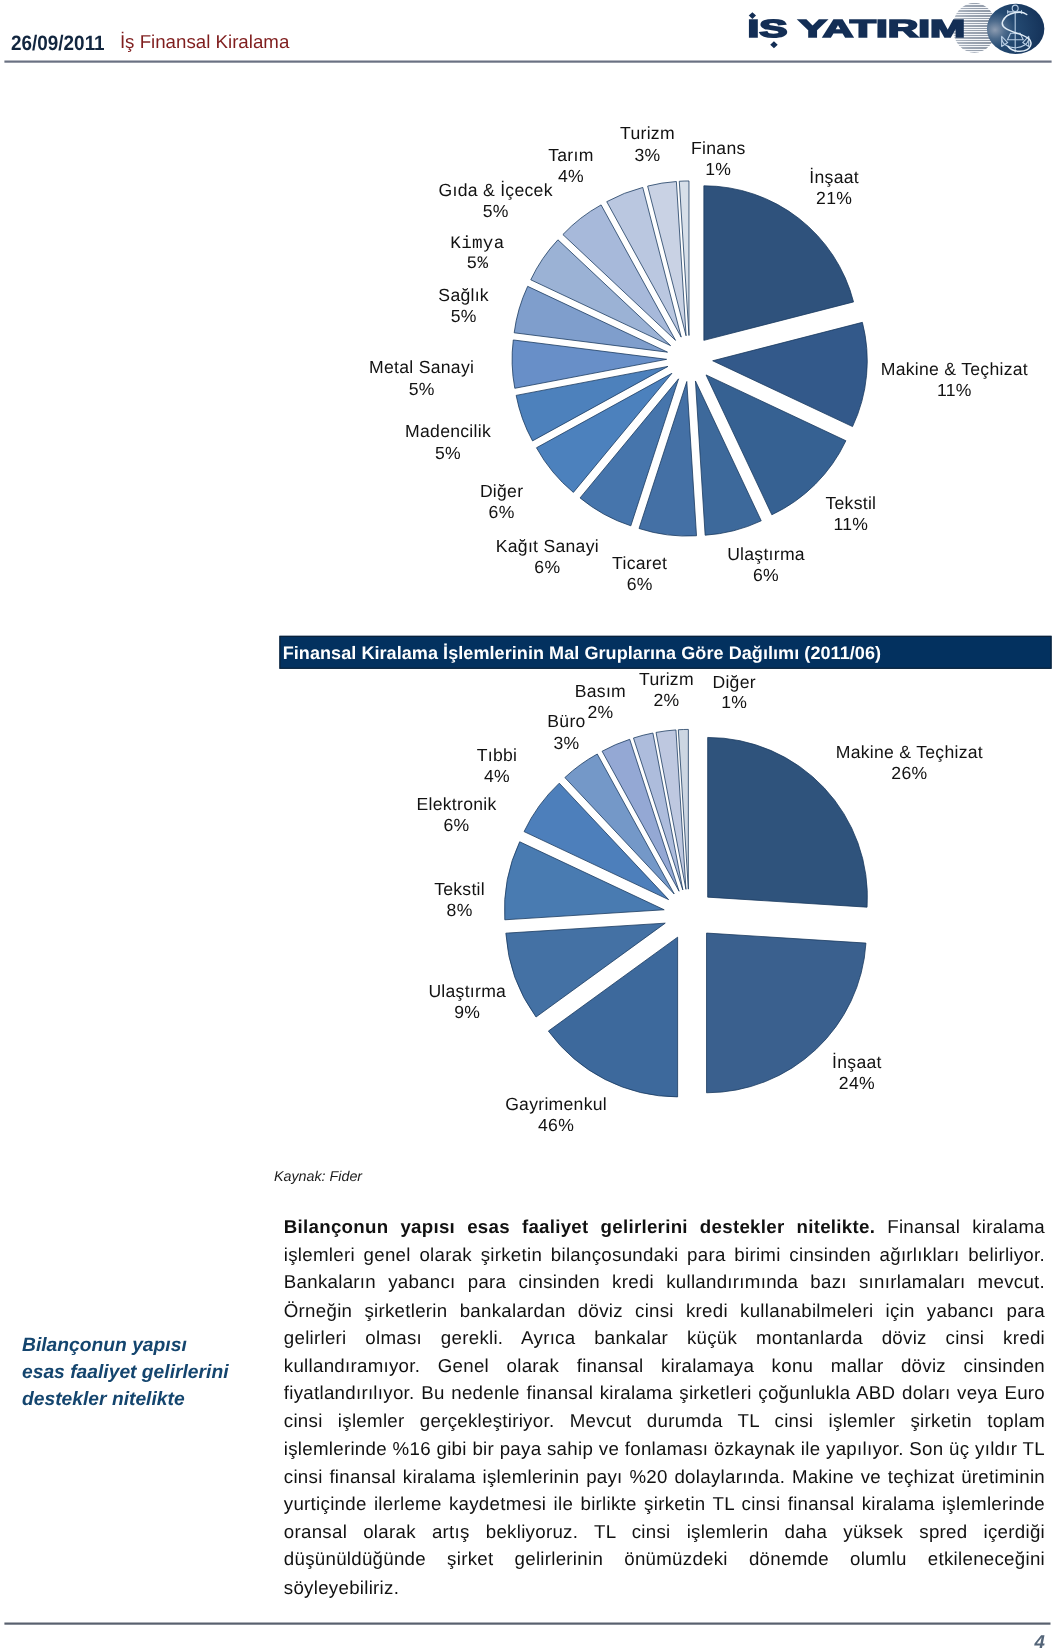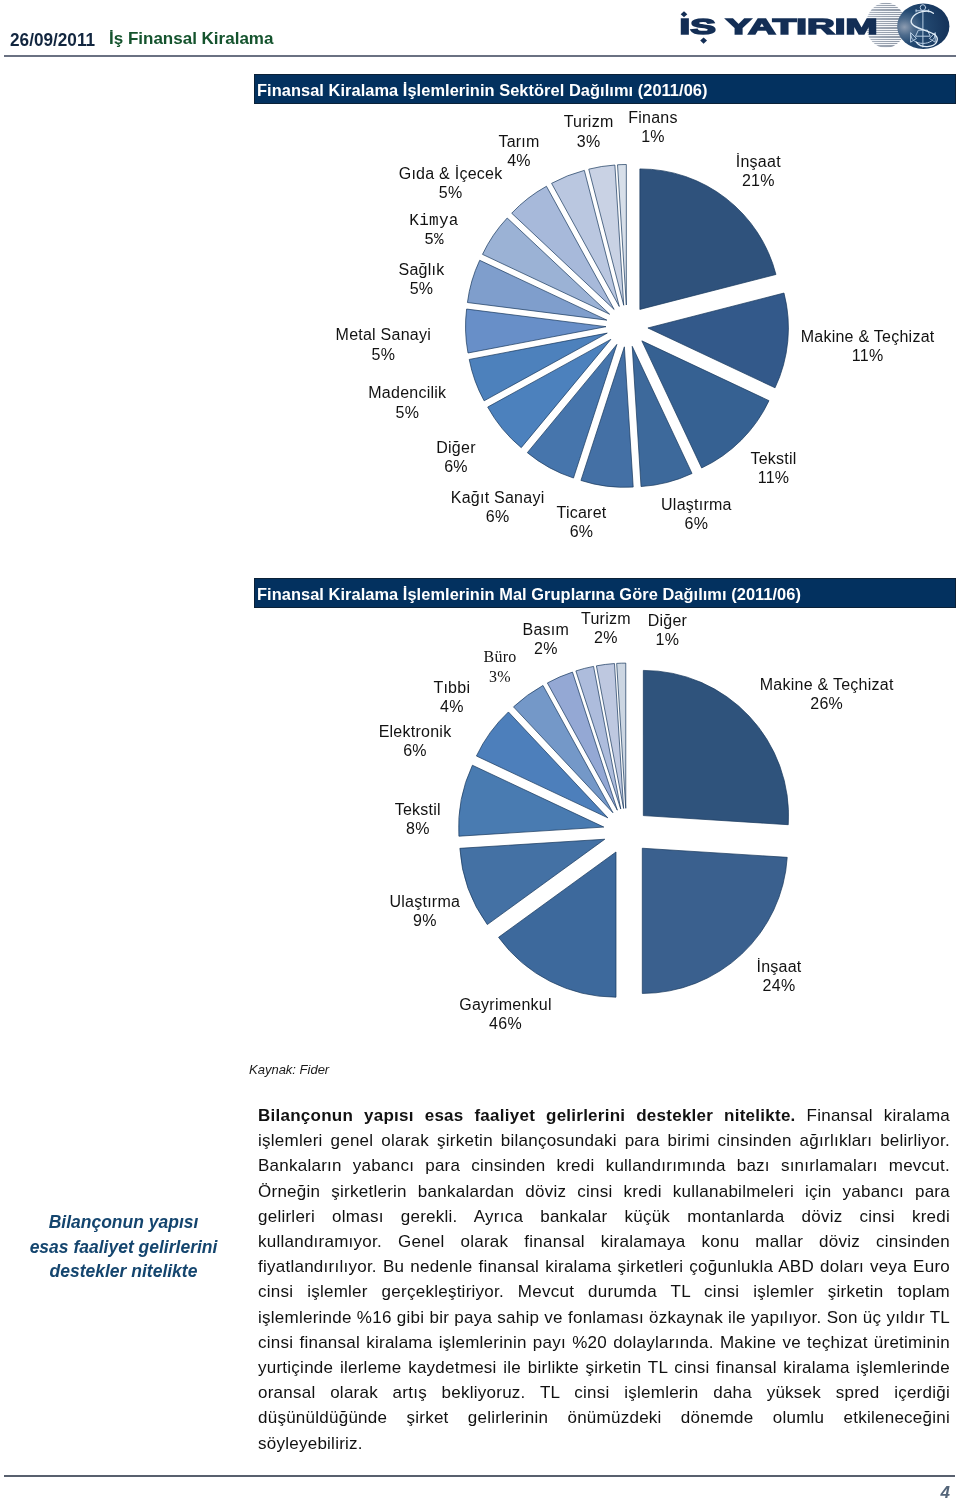--- a/index.html
+++ b/index.html
@@ -4,34 +4,34 @@
 <title>Report</title>
 <style>
   html,body{margin:0;padding:0;}
   body{width:960px;height:1499px;background:#ffffff;font-family:"Liberation Sans",sans-serif;position:relative;overflow:hidden;
        -webkit-font-smoothing:antialiased;}
   .page{position:absolute;left:0;top:0;width:960px;height:1499px;}
 
   
   .hdr-date{position:absolute;left:10px;top:29px;font-size:19px;font-weight:bold;color:#12263f;letter-spacing:0;
            transform-origin:0 0;transform:scaleX(0.905);}
-  .hdr-company{position:absolute;left:109px;top:29px;font-size:17px;font-weight:bold;color:#14532d;letter-spacing:0;}
+  .hdr-company{position:absolute;left:109px;top:29px;font-size:17px;font-weight:normal;color:#7f1d1d;letter-spacing:0;}
   .hdr-rule{position:absolute;left:4px;top:55px;width:952px;height:2.2px;background:#6a7182;}
   .logo{position:absolute;left:672px;top:2px;width:286px;height:54px;}
 
   
   .ctitle{position:absolute;background:#03315f;color:#ffffff;font-size:16.4px;font-weight:bold;
           box-sizing:border-box;padding:0 0 0 2px;letter-spacing:0.055px;line-height:30.5px;border:1px solid #0b2137;}
   .pielabel{position:absolute;font-size:16px;color:#121212;line-height:19.2px;white-space:nowrap;letter-spacing:0.25px;}
   .pielabel.c{text-align:center;}
 
   .source{position:absolute;left:249px;top:1062px;font-size:13px;font-style:italic;color:#1a1a1a;letter-spacing:0;}
 
   
-  .pull{position:absolute;left:20px;top:1210px;width:207px;text-align:center;font-size:17.5px;font-style:italic;
+  .pull{position:absolute;left:20px;top:1210px;width:207px;text-align:left;font-size:17.5px;font-style:italic;
         font-weight:bold;color:#14456e;line-height:24.7px;}
   .bodytext{position:absolute;left:258px;top:1103px;width:692px;font-size:17px;line-height:25.2px;color:#111111;
             text-align:justify;letter-spacing:0.25px;}
   .bodytext b{font-weight:bold;}
   .foot-rule{position:absolute;left:4px;top:1475px;width:951px;height:2.2px;background:#58606e;}
   .pageno{position:absolute;left:900px;top:1483px;width:50px;text-align:right;font-size:17px;font-weight:bold;
           font-style:italic;color:#546579;}
 </style>
 </head>
 <body>
@@ -103,21 +103,20 @@
           <path d="M36.2 10.8 C31.4 6.9 18.2 8.6 14.5 16.6 C11.4 23.2 21.8 25.9 28.4 28.2 C36.4 31.0 42.2 33.6 39.4 39.6 C36.8 45.3 23.8 46.0 19.3 39.9"></path>
         </g>
       </g>
 
       <text x="7.5" y="31.8" font-family="&quot;Liberation Sans&quot;,sans-serif" font-size="22.5" font-weight="bold" fill="#132e55" stroke="#132e55" stroke-width="1.5" paint-order="stroke" textLength="198" lengthAdjust="spacingAndGlyphs">IS YATIRIM</text>
       <path d="M12.0 9.2 L15.3 12.2 L12.0 15.2 L8.7 12.2 Z" fill="#132e55"></path>
       <path d="M31.6 35.4 L35.0 38.6 L31.6 41.8 L28.2 38.6 Z" fill="#132e55"></path>
     </svg>
   </div>
 
-  <div class="ctitle" id="ct1" style="left: 254px; top: 74px; width: 702px; height: 30px;">Finansal Kiralama İşlemlerinin Sektörel Dağılımı (2011/06)</div>
   <div id="pie1" style="position: absolute; left: 0px; top: 0px; width: 960px; height: 560px;"><svg width="960" height="560" viewBox="0 0 960 560">
         <path d="M639.87,309.41 L639.87,168.91 A140.5,140.5 0 0,1 775.96,274.47 Z" fill="#2f527c" stroke="#16365c" stroke-width="0.7"></path>
         <path d="M647.91,327.98 L783.99,293.04 A140.5,140.5 0 0,1 775.04,387.80 Z" fill="#33598a" stroke="#16365c" stroke-width="0.7"></path>
         <path d="M641.85,340.85 L768.98,400.67 A140.5,140.5 0 0,1 701.67,467.98 Z" fill="#366192" stroke="#16365c" stroke-width="0.7"></path>
         <path d="M632.22,346.34 L692.04,473.47 A140.5,140.5 0 0,1 641.04,486.56 Z" fill="#3d699b" stroke="#16365c" stroke-width="0.7"></path>
         <path d="M624.37,346.83 L633.19,487.06 A140.5,140.5 0 0,1 580.95,480.46 Z" fill="#4470a5" stroke="#16365c" stroke-width="0.7"></path>
         <path d="M616.88,344.40 L573.47,478.03 A140.5,140.5 0 0,1 527.33,452.66 Z" fill="#4675ac" stroke="#16365c" stroke-width="0.7"></path>
         <path d="M610.82,339.39 L521.26,447.64 A140.5,140.5 0 0,1 487.70,407.07 Z" fill="#4c81bd" stroke="#16365c" stroke-width="0.7"></path>
         <path d="M607.24,333.11 L484.12,400.80 A140.5,140.5 0 0,1 469.23,359.44 Z" fill="#4d81bc" stroke="#16365c" stroke-width="0.7"></path>
         <path d="M606.01,326.66 L468.00,352.99 A140.5,140.5 0 0,1 466.62,309.05 Z" fill="#688fc8" stroke="#16365c" stroke-width="0.7"></path>
@@ -178,21 +177,21 @@
         <div>5%</div>
       </div>
       <div class="pielabel c" style="left: 369px; width: 300px; top: 131.9px;">
         <div>Tarım</div>
         <div>4%</div>
       </div>
       <div class="pielabel c" style="left: 438.6px; width: 300px; top: 112.3px;">
         <div>Turizm</div>
         <div>3%</div>
       </div>
-      <div class="pielabel c" style="left: 503px; width: 300px; top: 108px;">
+      <div class="pielabel c" style="left: 503px; width: 300px; top: 126px;">
         <div>Finans</div>
         <div>1%</div>
       </div>
     </div>
 
   <div class="ctitle" id="ct2" style="left: 254px; top: 578px; width: 702px; height: 30px;">Finansal Kiralama İşlemlerinin Mal Gruplarına Göre Dağılımı (2011/06)</div>
   <div id="pie2" style="position: absolute; left: 0px; top: 504px; width: 960px; height: 560px;"><svg width="960" height="560" viewBox="0 0 960 560">
         <path d="M643.34,311.59 L643.34,166.39 A145.2,145.2 0 0,1 788.25,320.70 Z" fill="#2f537c" stroke="#16365c" stroke-width="0.7"></path>
         <path d="M642.31,344.24 L787.23,353.36 A145.2,145.2 0 0,1 642.31,489.44 Z" fill="#3a608e" stroke="#16365c" stroke-width="0.7"></path>
         <path d="M616.01,347.98 L616.01,493.18 A145.2,145.2 0 0,1 498.54,433.33 Z" fill="#3d699c" stroke="#16365c" stroke-width="0.7"></path>
@@ -227,21 +226,21 @@
         <div>8%</div>
       </div>
       <div class="pielabel c" style="left: 265px; width: 300px; top: 721.6px;">
         <div>Elektronik</div>
         <div>6%</div>
       </div>
       <div class="pielabel c" style="left: 301.8px; width: 300px; top: 677.7px;">
         <div>Tıbbi</div>
         <div>4%</div>
       </div>
-      <div class="pielabel c" style="left: 350px; width: 300px; top: 647.4px; font-family: Liberation Serif, serif;">
+      <div class="pielabel c" style="left: 365px; width: 300px; top: 647.4px;">
         <div>Büro</div>
         <div>3%</div>
       </div>
       <div class="pielabel c" style="left: 395.8px; width: 300px; top: 620.2px;">
         <div>Basım</div>
         <div>2%</div>
       </div>
       <div class="pielabel c" style="left: 455.9px; width: 300px; top: 608.5px;">
         <div>Turizm</div>
         <div>2%</div>

